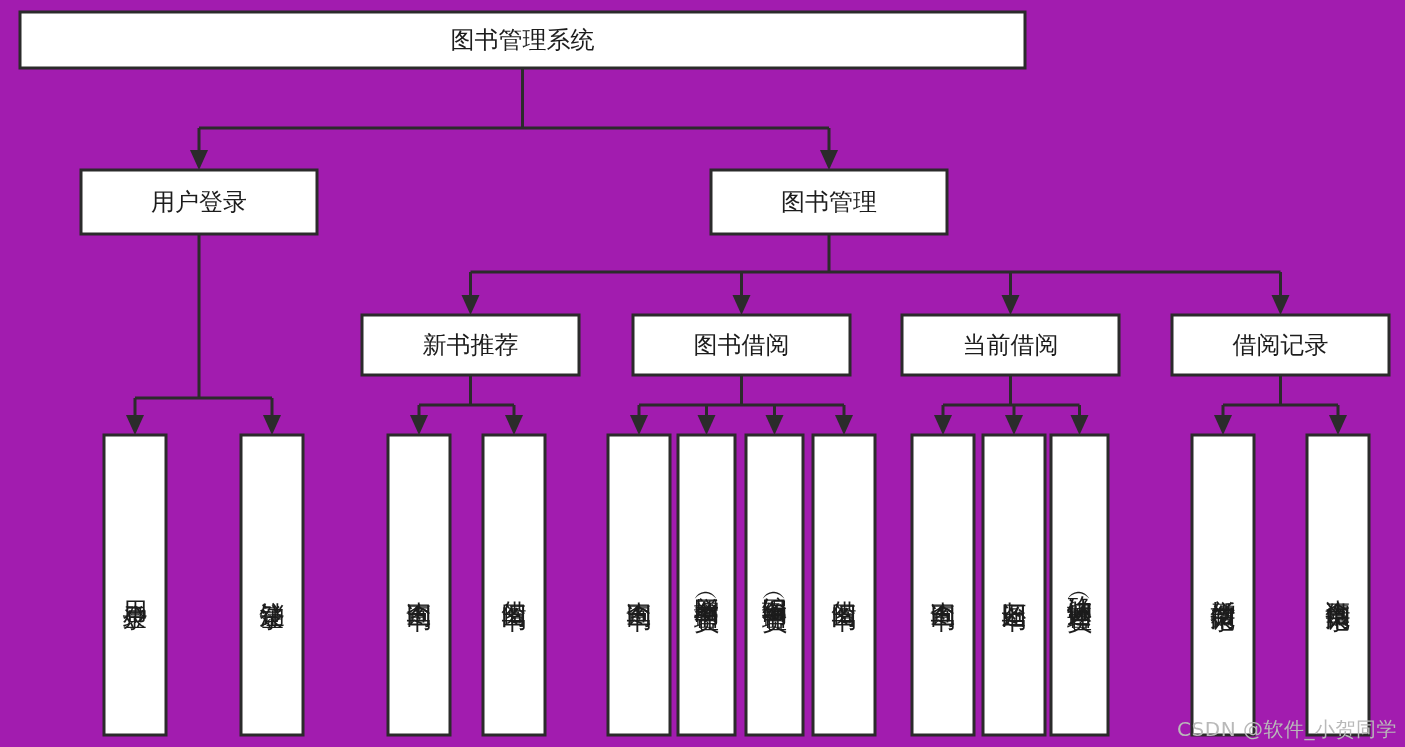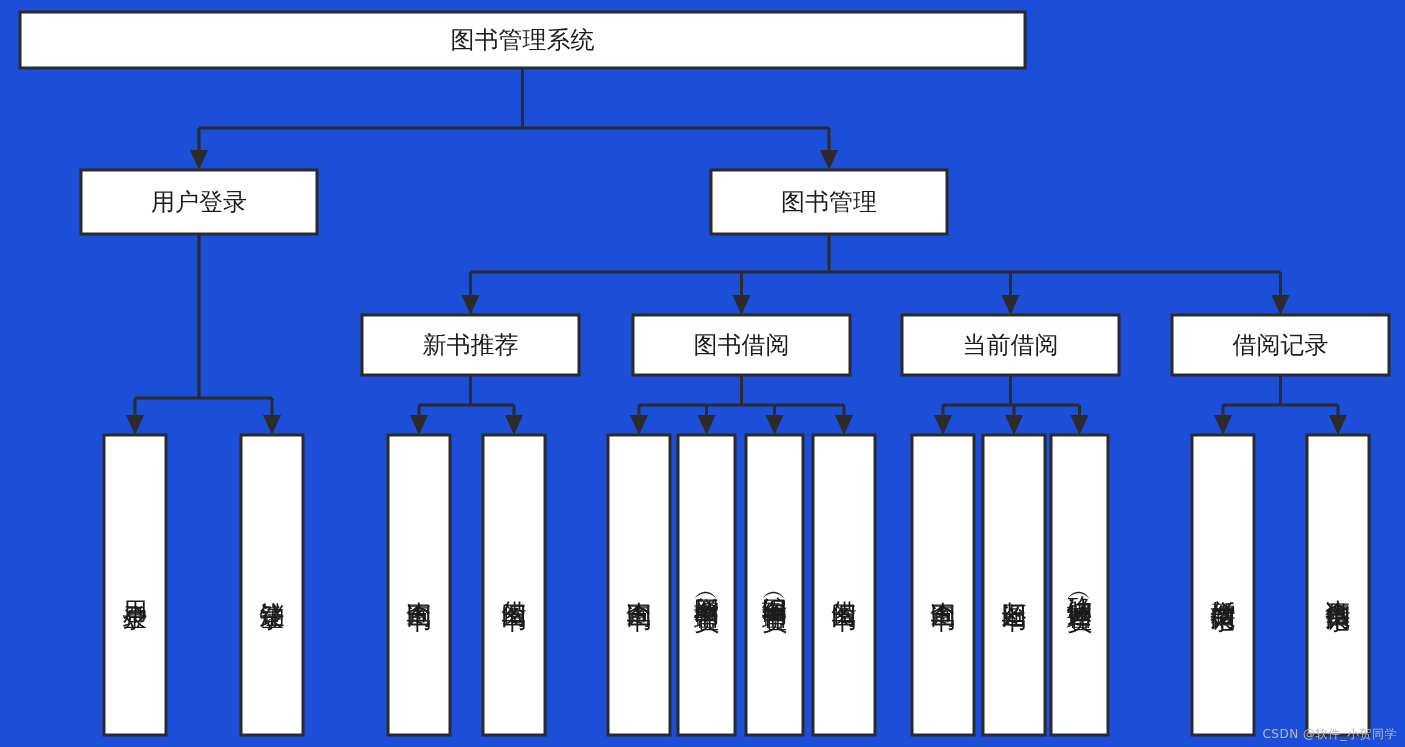--- a/index.html
+++ b/index.html
@@ -10,21 +10,21 @@
   body {
     width: 1405px;
     height: 747px;
     font-family: "DejaVu Sans", "Liberation Sans", sans-serif;
     overflow: hidden;
   }
   #diagram-root {
     position: relative;
     width: 1405px;
     height: 747px;
-    background: #1d4ed8;
+    background: #a21caf;
   }
   svg#tree-svg {
     position: absolute;
     left: 0;
     top: 0;
     width: 1405px;
     height: 747px;
     display: block;
   }
   .node-rect {
@@ -57,21 +57,21 @@
     text-orientation: upright;
     letter-spacing: 2px;
     dominant-baseline: central;
     text-anchor: middle;
   }
   .watermark {
     position: absolute;
     right: 8px;
     bottom: 4px;
     font-family: "DejaVu Sans", "Liberation Sans", sans-serif;
-    font-size: 12px;
+    font-size: 20px;
     color: #b9b9b9;
     letter-spacing: 0.5px;
     white-space: nowrap;
     user-select: none;
   }
 </style>
 </head>
 <body>
 
 <div id="diagram-root">

